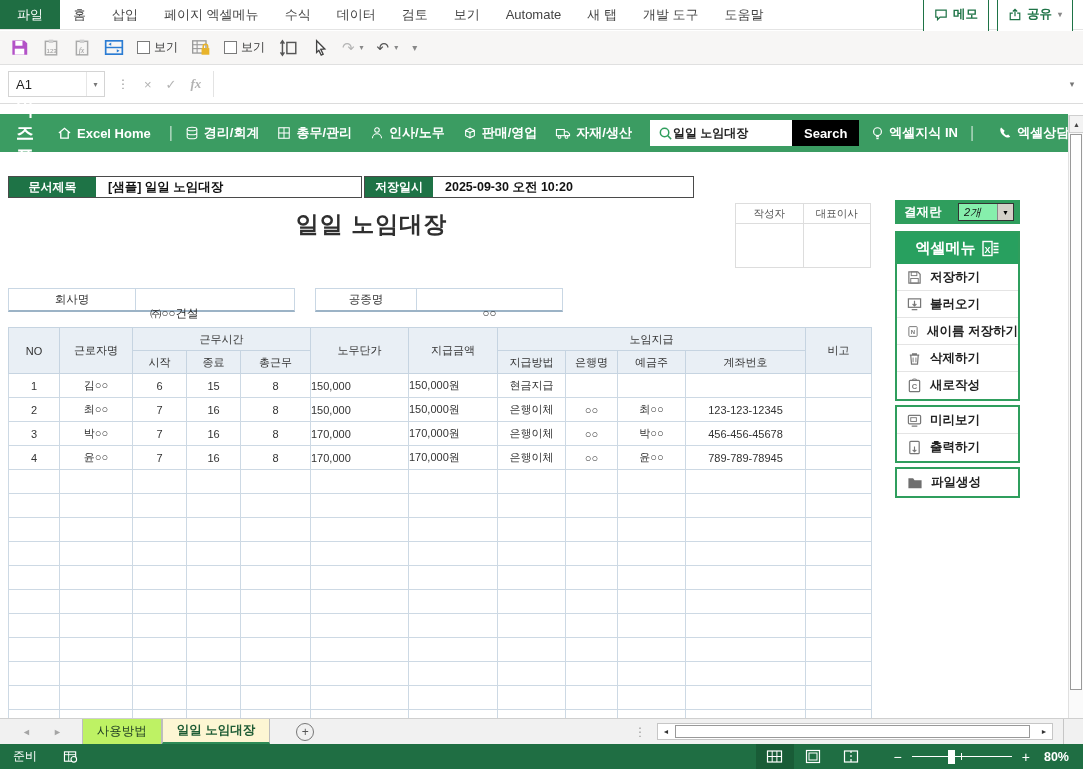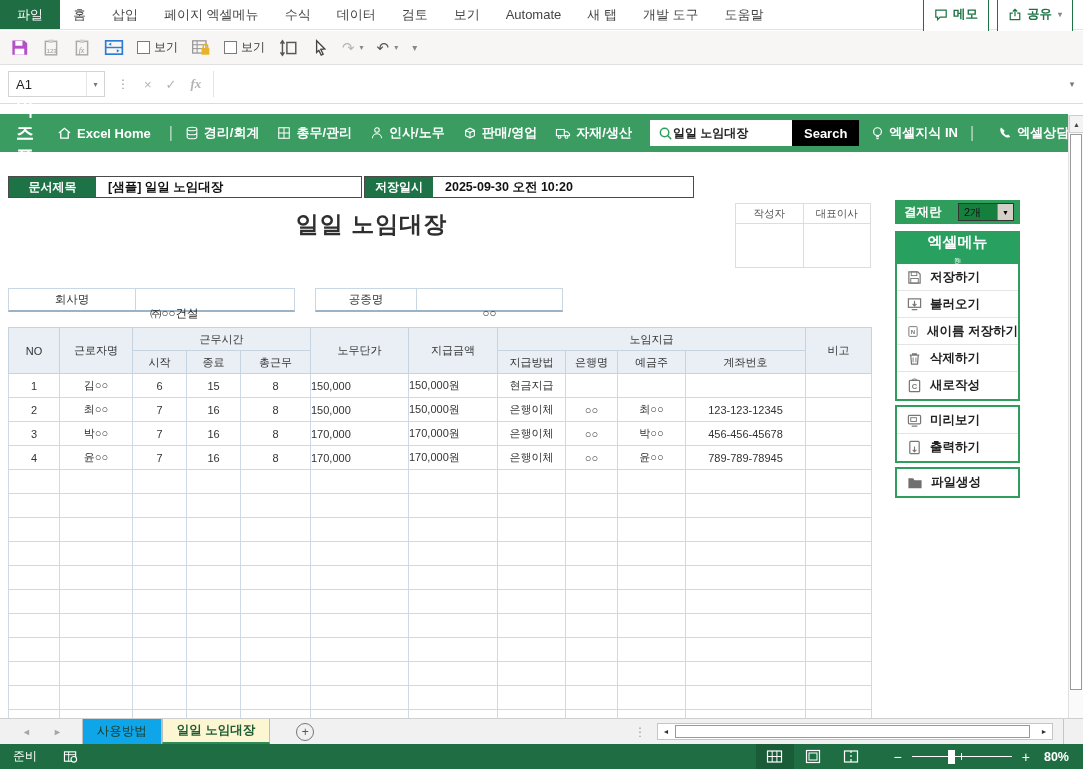--- a/index.html
+++ b/index.html
@@ -104,42 +104,42 @@
   .main-table td { border:1px solid #cdd9e4; height:24px; font-size:11px;
     color:#333; text-align:center; background:#fff; overflow:hidden; white-space:nowrap; }
   .main-table td:nth-child(6), .main-table td:nth-child(7)
     { text-align:left; padding-right:9px; }
 
   
   .sidebar { position:absolute; top:200px; left:895px; width:125px; }
   .approval-bar { height:24px; background:#2f9e5d; display:flex; align-items:center;
     padding:0 6px 0 9px; justify-content:space-between; }
   .approval-bar .ap-label { color:#fff; font-size:12.5px; font-weight:bold; }
-  .win-select { display:flex; height:18px; border:1px solid #333; background:#15803d; }
+  .win-select { display:flex; height:18px; border:1px solid #333; background:#86efac;font-style:italic; }
   .win-select .val { width:38px; font-size:11px; display:flex; align-items:center;
     padding-left:5px; color:#111; }
   .win-select .btn { width:16px; background:#d4d0c8; border-left:1px solid #888;
     font-size:7px; display:flex; align-items:center; justify-content:center; color:#000; }
   .menu-box { margin-top:7px; border:2px solid #2f9e5d; background:#fff; }
   .menu-head { height:31px; background:#28a05f; display:flex; align-items:center;
-    justify-content:center; gap:6px; color:#fff; font-size:15px; font-weight:bold;flex-direction:column; }
+    justify-content:center; gap:6px; color:#fff; font-size:15px; font-weight:bold; }
   .menu-item { height:27px; display:flex; align-items:center; gap:8px;
     padding-left:10px; border-bottom:1px solid #e4e4e4; }
   .menu-item:last-child { border-bottom:none; }
   .menu-item .mi-label { font-size:12.5px; font-weight:bold; color:#222; white-space:nowrap; }
   .menu-box.gap { margin-top:4px; }
 
   
   .sheet-tabs { position:absolute; top:718px; left:0; width:1083px; height:26px;
     background:#f1f1f1; border-top:1px solid #cfcfcf; display:flex; align-items:stretch; }
   .st-arrows { display:flex; align-items:center; gap:22px; padding:0 20px 0 22px;
     color:#a5a5a5; font-size:9px; }
   .stab { display:flex; align-items:center; padding:0 14px; font-size:12.5px;
     border-right:1px solid #bdbdbd; border-left:1px solid #bdbdbd; }
-  .stab.green { background:#0ea5e9; color:#1d3a22; }
+  .stab.green { background:#bef264; color:#1d3a22; }
   .stab.active { background:#fdf6d3; color:#1e5c34; font-weight:bold;
     border-bottom:2px solid #2e8b57; }
   .add-sheet { width:18px; height:18px; border:1px solid #777; border-radius:50%;
     display:flex; align-items:center; justify-content:center; font-size:12px;
     color:#555; margin:auto 0 auto 26px; }
   .hscroll-zone { margin-left:auto; display:flex; align-items:center; gap:10px;
     padding-right:4px; }
   .hscroll { position:relative; width:396px; height:17px; background:#fff;
     border:1px solid #c6c6c6; display:flex; align-items:center; }
   .hs-btn { width:16px; height:100%; display:flex; align-items:center;

